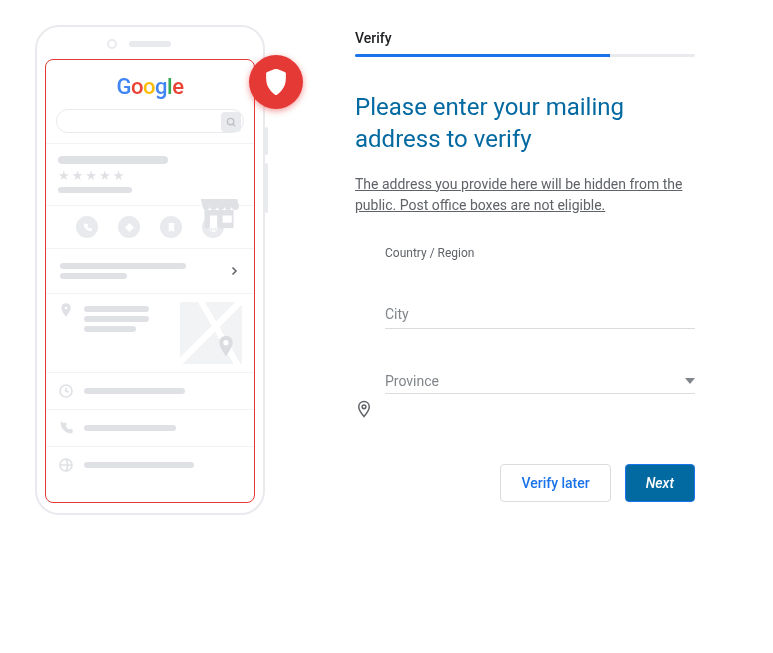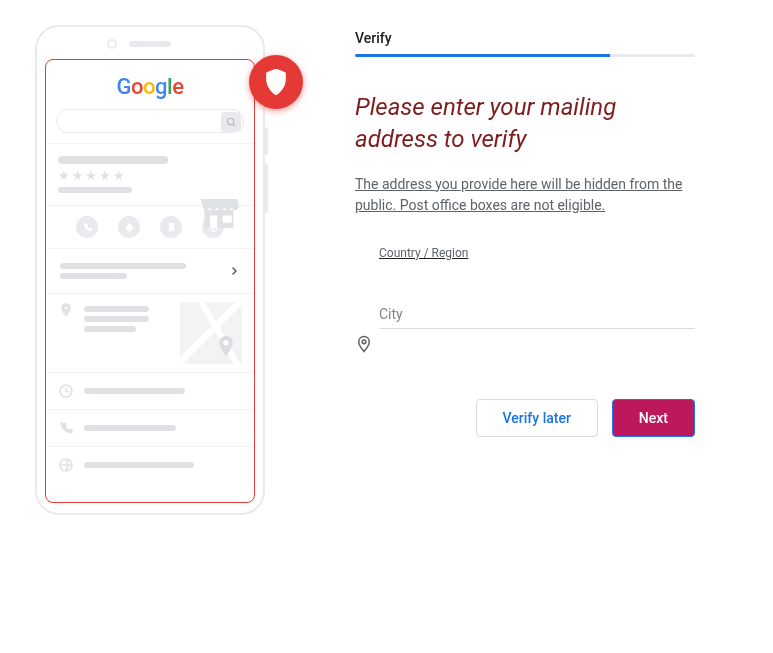--- a/index.html
+++ b/index.html
@@ -155,29 +155,28 @@
     font-size:14px; font-weight:500; color:#202124; padding-bottom:8px;
   }
   .progress {
     height:3px; background:#e8eaed; border-radius:2px; margin-bottom:34px;
     overflow:hidden;
   }
   .progress .fill {
     width:75%; height:100%; background:#1a73e8;
   }
   .heading {
-    font-size:24px; line-height:1.35; color:#7f1d1d; margin-bottom:18px;
+    font-size:24px; line-height:1.35; color:#0369a1; margin-bottom:18px;
     font-weight:400;
-    font-style:italic;
   }
   .subtext {
     font-size:14px; color:#5f6368; line-height:1.5; margin-bottom:30px;text-decoration:underline;
   }
   .fieldrow {
-    display:flex; align-items:flex-end; gap:6px; margin-bottom:0;text-decoration:underline;
+    display:flex; align-items:flex-end; gap:12px; margin-bottom:0;
   }
   .pin-col { width:18px; padding-bottom:12px; color:#5f6368; }
   .fields { flex:1; }
   .field {
     position:relative; margin-bottom:40px;
   }
   .field.with-help { padding-right: 0; }
   .field-small-label {
     font-size:12px; color:#5f6368; display:block; margin-bottom:2px;
   }
@@ -195,28 +194,28 @@
   .field-input::placeholder { color:#80868b; }
   .select-field .field-val { color:#80868b; }
   .dropdown-caret { color:#80868b; }
   .helpico {
     color:#80868b; width:18px;height:18px;flex-shrink:0;
   }
   .actions {
     display:flex; justify-content:flex-end; gap:14px; margin-top:30px;
   }
   .btn {
-    font-size:14px; font-weight:500; padding:10px 26px;
+    font-size:14px; font-weight:500; padding:10px 20px;
     border-radius:4px; cursor:pointer; font-family:inherit;
   }
   .btn-outline {
     background:#fff; color:#1a73e8; border:1px solid #dadce0;
   }
   .btn-fill {
-    background:#be185d; color:#fff; border:1px solid #1a73e8;
+    background:#0369a1; color:#fff; border:1px solid #1a73e8;font-style:italic;
   }
 </style>
 </head>
 <body>
 
 <div class="container">
 
   <div class="phone-wrap">
     <div class="phone">
       <div class="phone-btn-side pbs1"></div>
@@ -353,20 +352,28 @@
       <div class="fields">
         <div class="field with-help">
           <span class="field-small-label">Country / Region</span>
         </div>
 
 
         <div class="field">
           <input class="field-input" placeholder="City" style="">
         </div>
 
+        <div class="field select-field">
+          <div class="field-val">
+            <span>Province</span>
+            <svg class="dropdown-caret" width="10" height="6" viewBox="0 0 10 6" fill="currentColor">
+                <path d="M0 0l5 6 5-6z"></path>
+              </svg>
+          </div>
+        </div>
 
       </div>
     </div>
 
     <div class="actions">
       <button class="btn btn-outline">Verify later</button>
       <button class="btn btn-fill">Next</button>
     </div>
   </div>
 </div>

